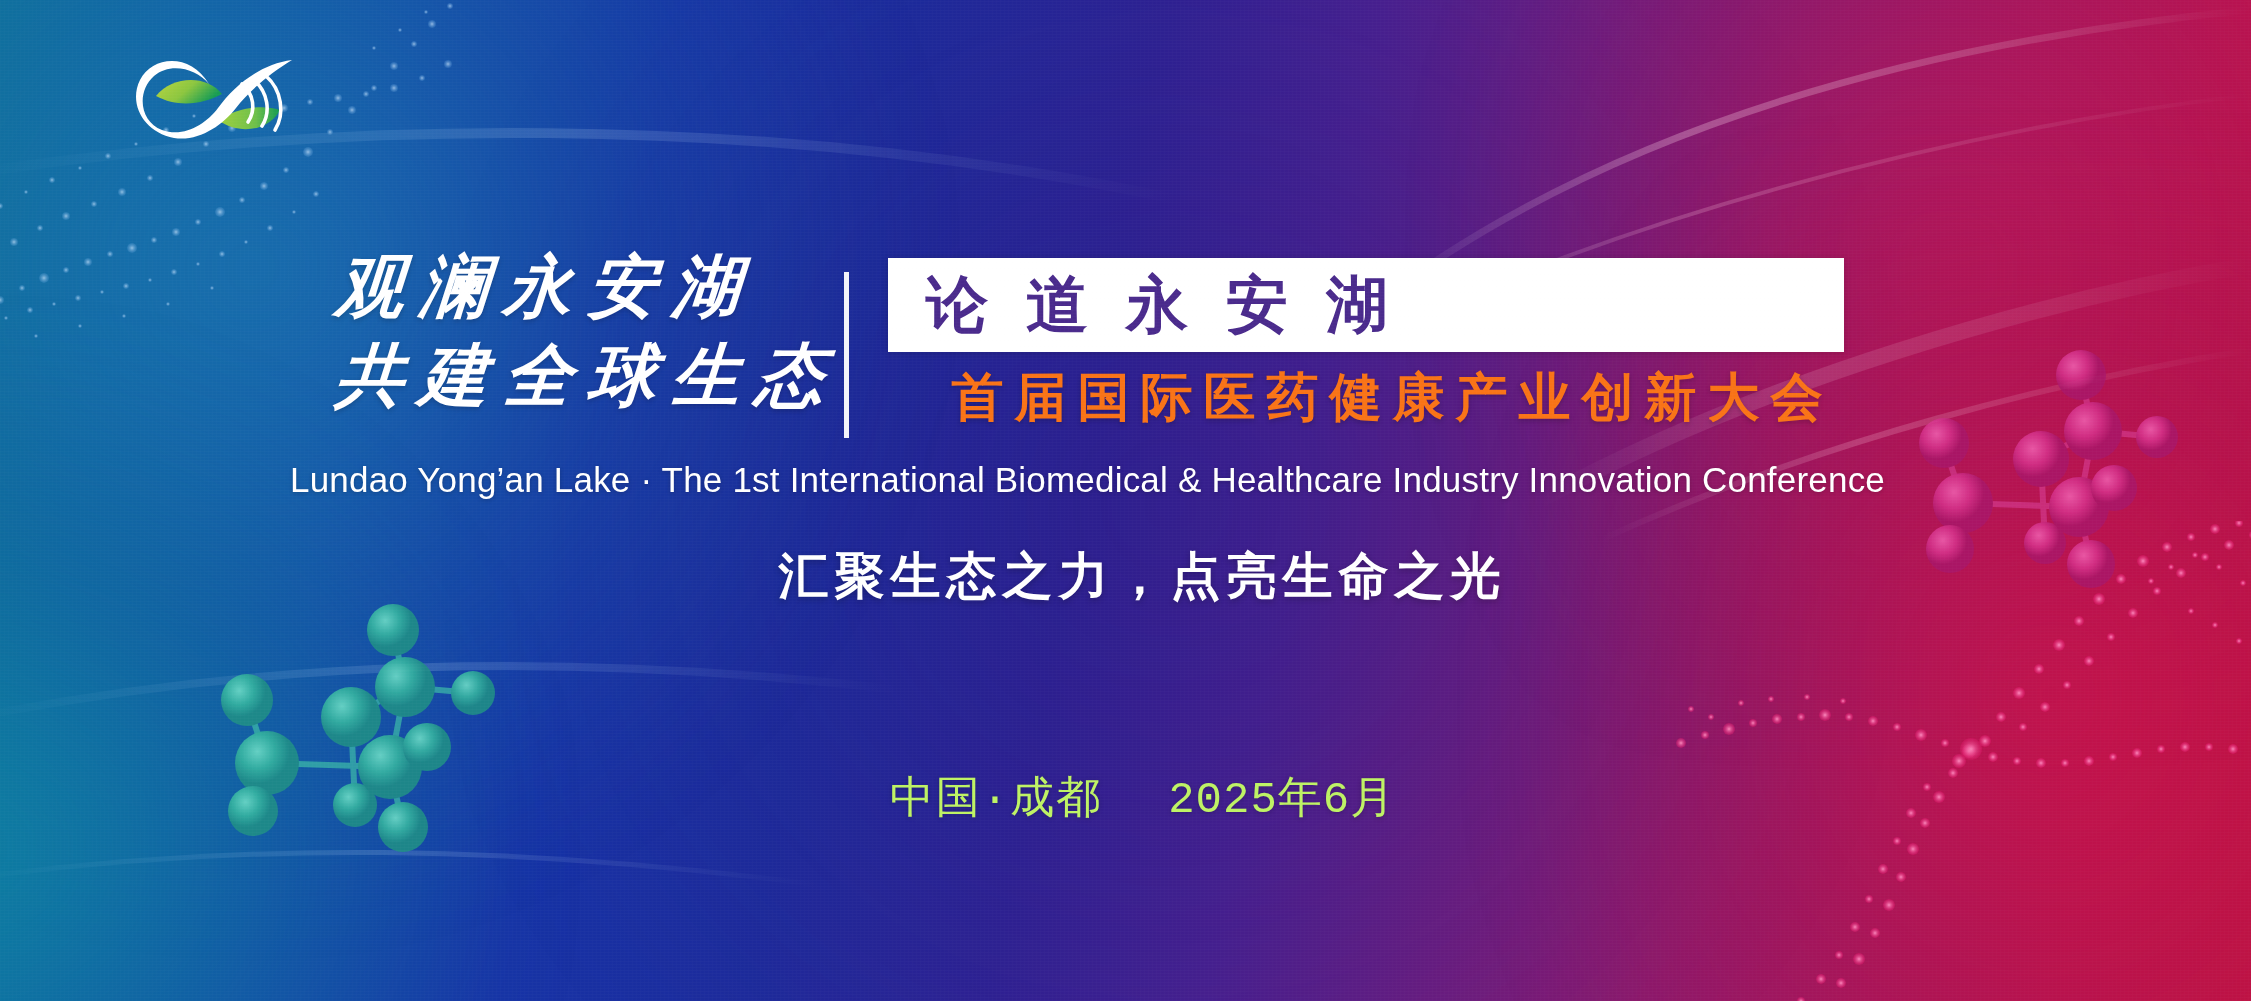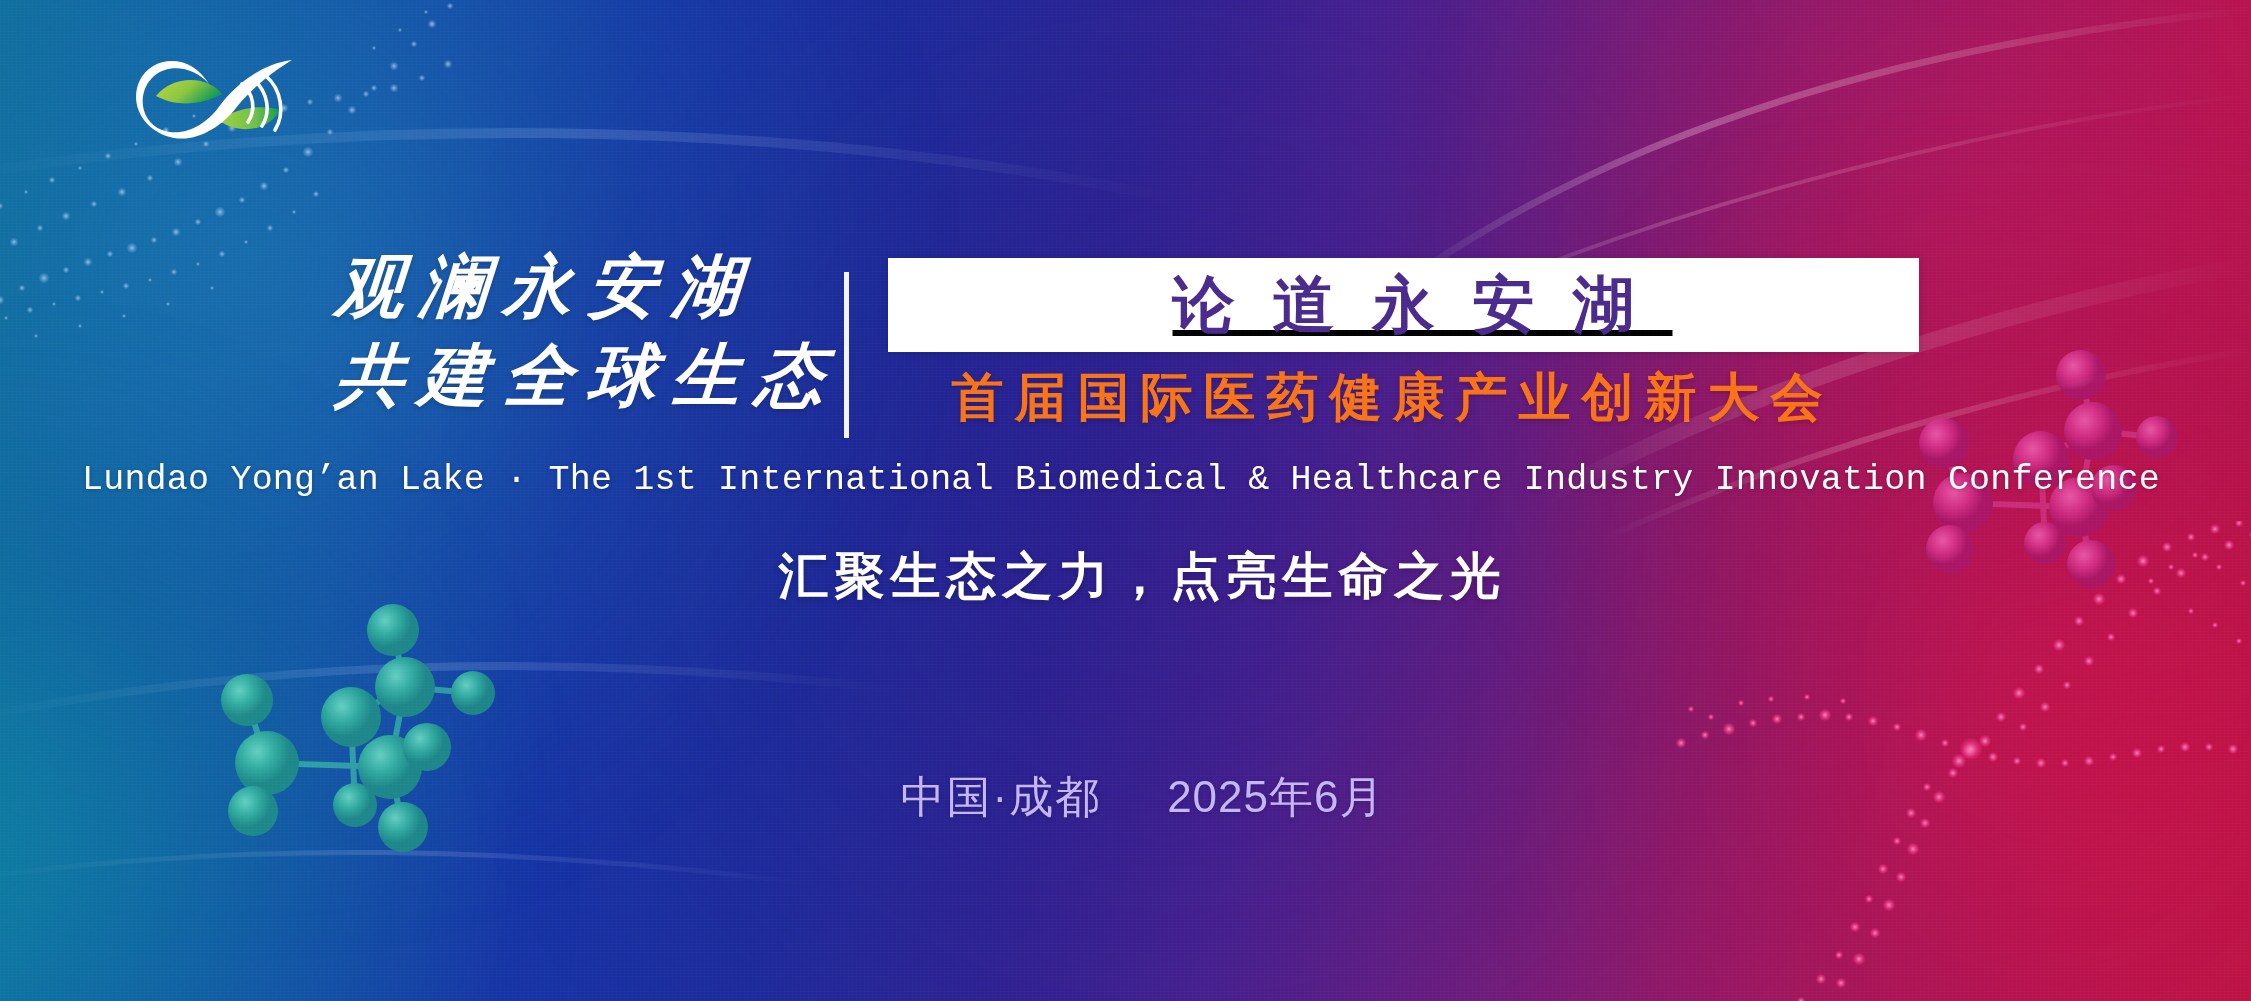--- a/index.html
+++ b/index.html
@@ -137,27 +137,25 @@
     position: absolute;
     left: 844px; top: 272px;
     width: 5px; height: 166px;
     background: #ffffff;
     opacity: 0.95;
   }
 
   #title-box {
     position: absolute;
     left: 888px; top: 258px;
-    width: 1031px; height: 94px;
+    width: 956px; height: 94px;
     background: #ffffff;
     display: flex;
     align-items: center;
-    justify-content: center;
     box-shadow: 0 1px 7px rgba(0,0,0,0.16);
-    text-decoration: underline;
   }
   #title-box-text {
     color: #4a2a8c;
     font-family: "Liberation Serif", "DejaVu Serif", serif;
     font-size: 62px;
     font-weight: 700;
     letter-spacing: 38px;
     text-indent: 38px;
     white-space: nowrap;
     line-height: 1;
@@ -179,21 +177,21 @@
     text-shadow: 0 2px 5px rgba(0,0,0,0.20);
   }
 
   #subtitle-en {
     position: absolute;
     left: 0; top: 460px;
     width: 2093px;
     padding-left: 82px;
     box-sizing: border-box;
     color: #ffffff;
-    font-family: Liberation Mono, monospace;
+    font-family: Liberation Sans, sans-serif;
     font-size: 35px;
     font-weight: 400;
     letter-spacing: 0.2px;
     text-align: center;
     white-space: nowrap;
     text-shadow: 0 1px 4px rgba(0,0,0,0.22);
   }
 
   #slogan {
     position: absolute;
@@ -214,22 +212,22 @@
   #footer-info {
     position: absolute;
     left: 0; top: 768px;
     width: 2251px;
     padding-left: 34px;
     box-sizing: border-box;
     display: flex;
     justify-content: center;
     align-items: baseline;
     gap: 66px;
-    color: #c4b5fd;
-    font-family: Liberation Sans, sans-serif;
+    color: #bef264;
+    font-family: Liberation Mono, monospace;
     font-size: 44px;
     font-weight: 400;
     letter-spacing: 1px;
     white-space: nowrap;
     text-shadow: 0 1px 5px rgba(0,0,0,0.22);
   }
   #footer-location { letter-spacing: 2px; }
   #footer-date { letter-spacing: 1px; }
 
   .grain {

